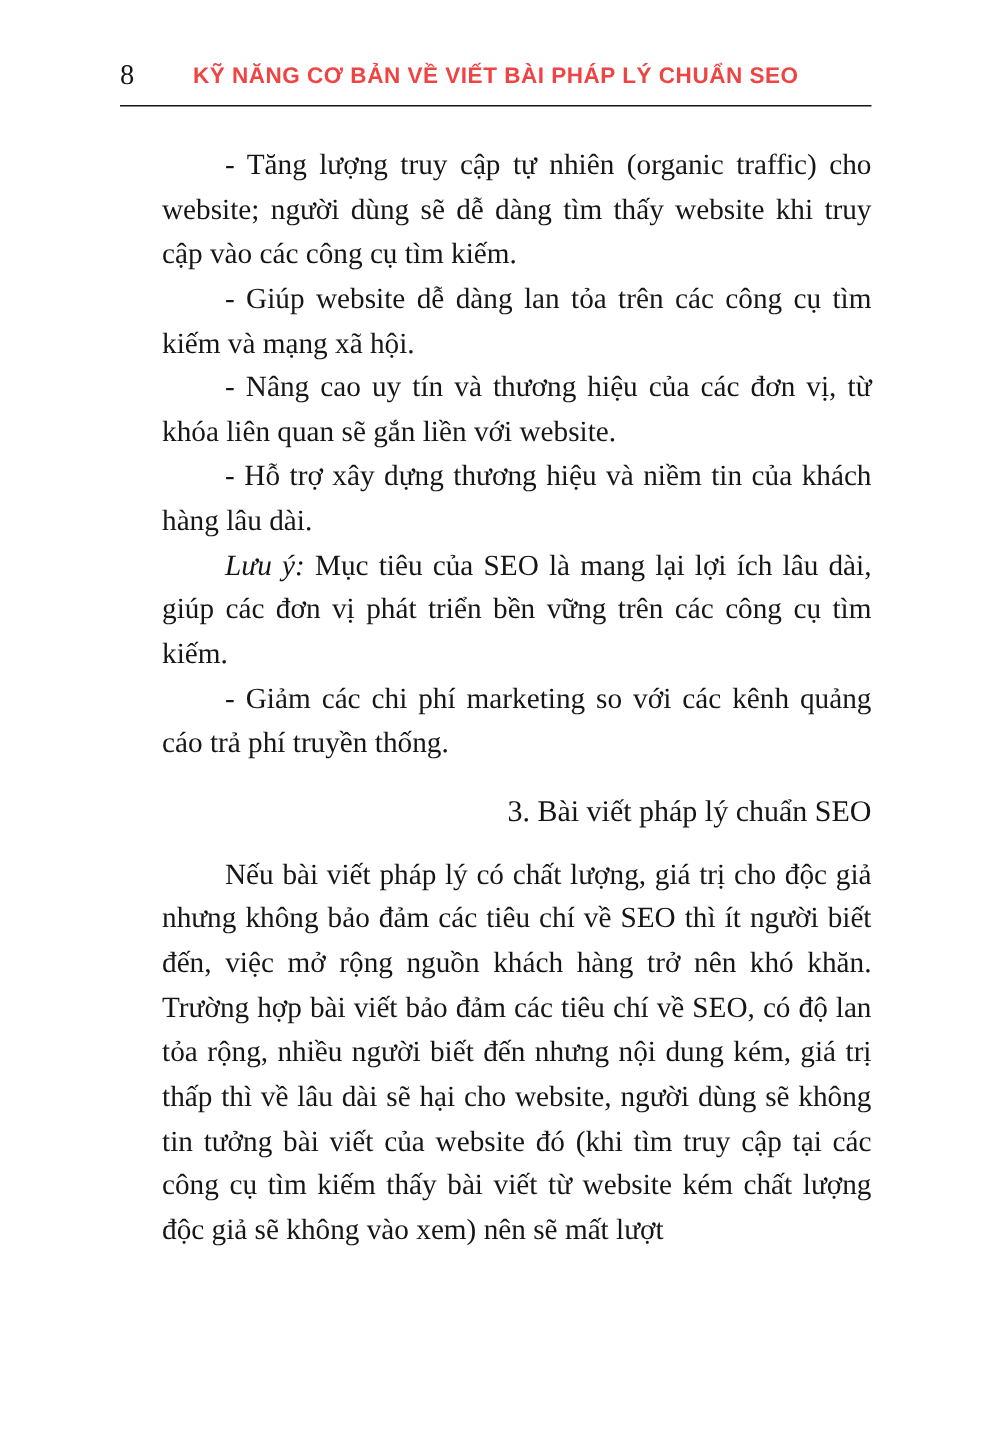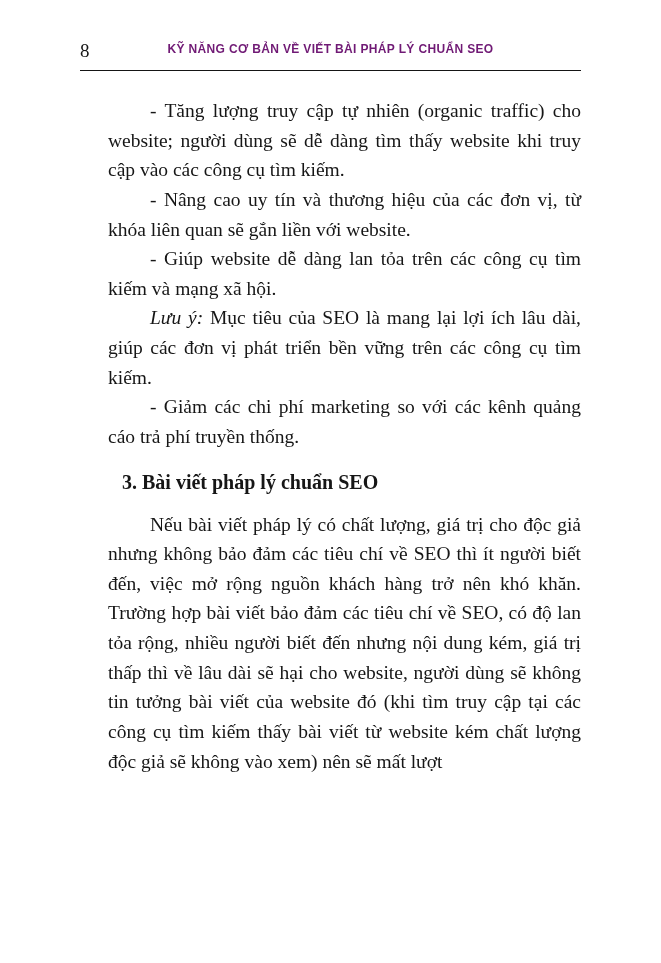--- a/index.html
+++ b/index.html
@@ -26,24 +26,24 @@
     left: 0;
     bottom: 2px;
     font-size: 19px;
     font-family: "Liberation Serif", serif;
   }
   .header-title {
     display: block;
     text-align: center;
     font-family: "Liberation Sans", sans-serif;
     font-weight: 700;
-    font-size: 12px;
+    font-size: 15px;
     letter-spacing: 0.35px;
     padding-top: 8px;
-    color: #701a75;
+    color: #ef4444;
   }
   .header-divider {
     height: 0;
     border-bottom: 1.7px solid #151515;
     margin-top: 6px;
   }
   .content {
     margin-top: 25px;
     font-size: 19.5px;
     line-height: 1.52;
@@ -51,48 +51,49 @@
   }
   .para {
     text-indent: 42px;
     margin-left: 28px;
   }
   .note-label {
     font-style: italic;
   }
   .section-heading {
     font-size: 20px;
-    font-weight: 700;
+    font-weight: 400;
     text-indent: 42px;
-    text-align: left;
+    text-align: right;
     margin: 16px 0 14px 0;
     line-height: 1.4;
   }
 </style>
 </head>
 <body>
 
 <div class="page">
 
   <header class="page-header">
     <span class="page-number">8</span>
     <span class="header-title">KỸ NĂNG CƠ BẢN VỀ VIẾT BÀI PHÁP LÝ CHUẨN SEO</span>
   </header>
   <div class="header-divider"></div>
 
   <main class="content">
 
     <p class="para">- Tăng lượng truy cập tự nhiên (organic traffic) cho website; người dùng sẽ dễ dàng tìm thấy website khi truy cập vào các công cụ tìm kiếm.</p>
 
+    <p class="para">- Giúp website dễ dàng lan tỏa trên các công cụ tìm kiếm và mạng xã hội.</p>
+
     <p class="para">- Nâng cao uy tín và thương hiệu của các đơn vị, từ khóa liên quan sẽ gắn liền với website.</p>
-
-    <p class="para">- Giúp website dễ dàng lan tỏa trên các công cụ tìm kiếm và mạng xã hội.</p>
 
 
 
+    <p class="para">- Hỗ trợ xây dựng thương hiệu và niềm tin của khách hàng lâu dài.</p>
 
     <p class="para"><em class="note-label">Lưu ý:</em><span> Mục tiêu của SEO là mang lại lợi ích lâu dài, giúp các đơn vị phát triển bền vững trên các công cụ tìm kiếm.</span></p>
 
     <p class="para">- Giảm các chi phí marketing so với các kênh quảng cáo trả phí truyền thống.</p>
 
     <h2 class="section-heading">3. Bài viết pháp lý chuẩn SEO</h2>
 
     <p class="para">Nếu bài viết pháp lý có chất lượng, giá trị cho độc giả nhưng không bảo đảm các tiêu chí về SEO thì ít người biết đến, việc mở rộng nguồn khách hàng trở nên khó khăn. Trường hợp bài viết bảo đảm các tiêu chí về SEO, có độ lan tỏa rộng, nhiều người biết đến nhưng nội dung kém, giá trị thấp thì về lâu dài sẽ hại cho website, người dùng sẽ không tin tưởng bài viết của website đó (khi tìm truy cập tại các công cụ tìm kiếm thấy bài viết từ website kém chất lượng độc giả sẽ không vào xem) nên sẽ mất lượt</p>
 
   </main>

